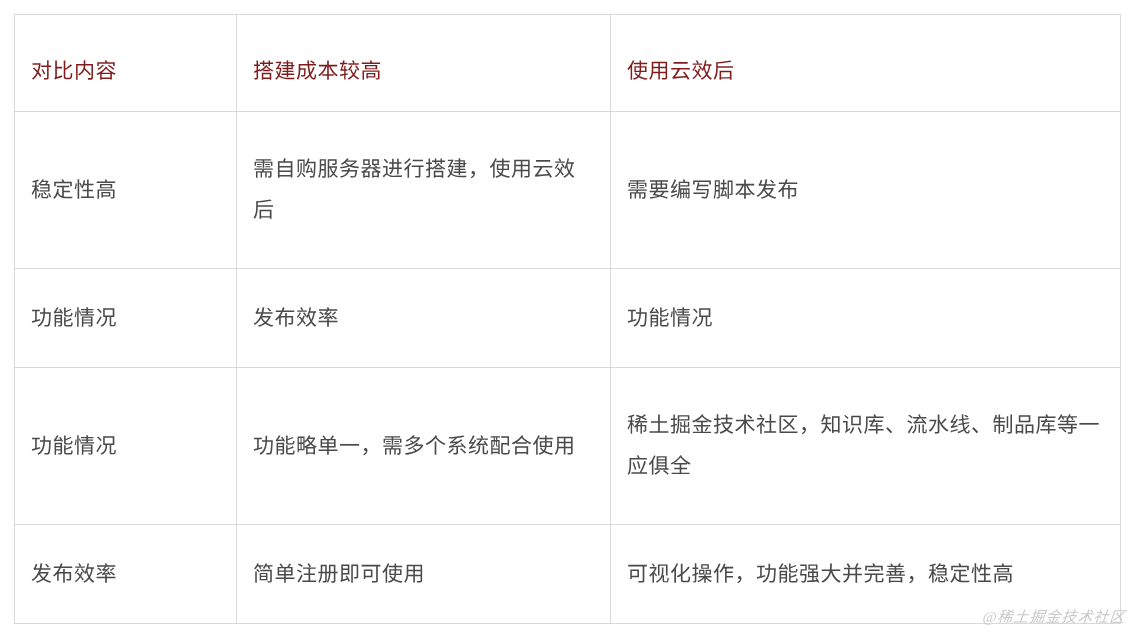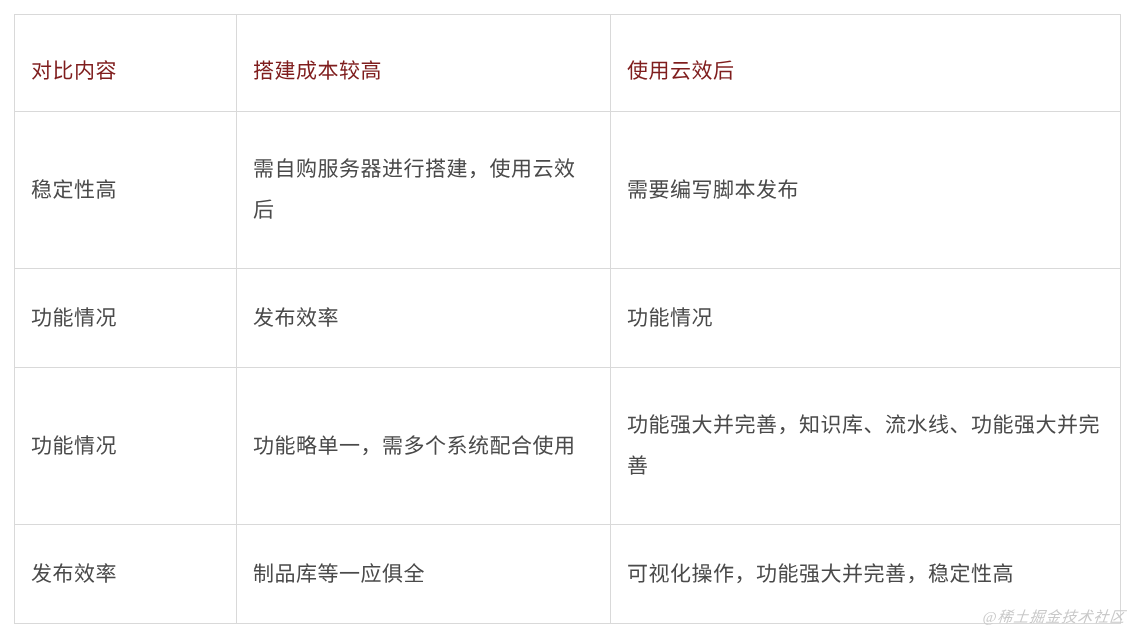--- a/index.html
+++ b/index.html
@@ -85,24 +85,24 @@
         <td>需要编写脚本发布</td>
       </tr>
       <tr class="r-maint">
         <td>功能情况</td>
         <td>发布效率</td>
         <td>功能情况</td>
       </tr>
       <tr class="r-func">
         <td>功能情况</td>
         <td>功能略单一，需多个系统配合使用</td>
-        <td>功能强大并完善，知识库、流水线、功能强大并完善</td>
+        <td>稀土掘金技术社区，知识库、流水线、制品库等一应俱全</td>
       </tr>
       <tr class="r-publish">
         <td>发布效率</td>
-        <td>制品库等一应俱全</td>
+        <td>简单注册即可使用</td>
         <td>可视化操作，功能强大并完善，稳定性高</td>
       </tr>
     </tbody>
   </table>
 </div>
 
 <div class="watermark">@稀土掘金技术社区</div>
 
 </body></html>

